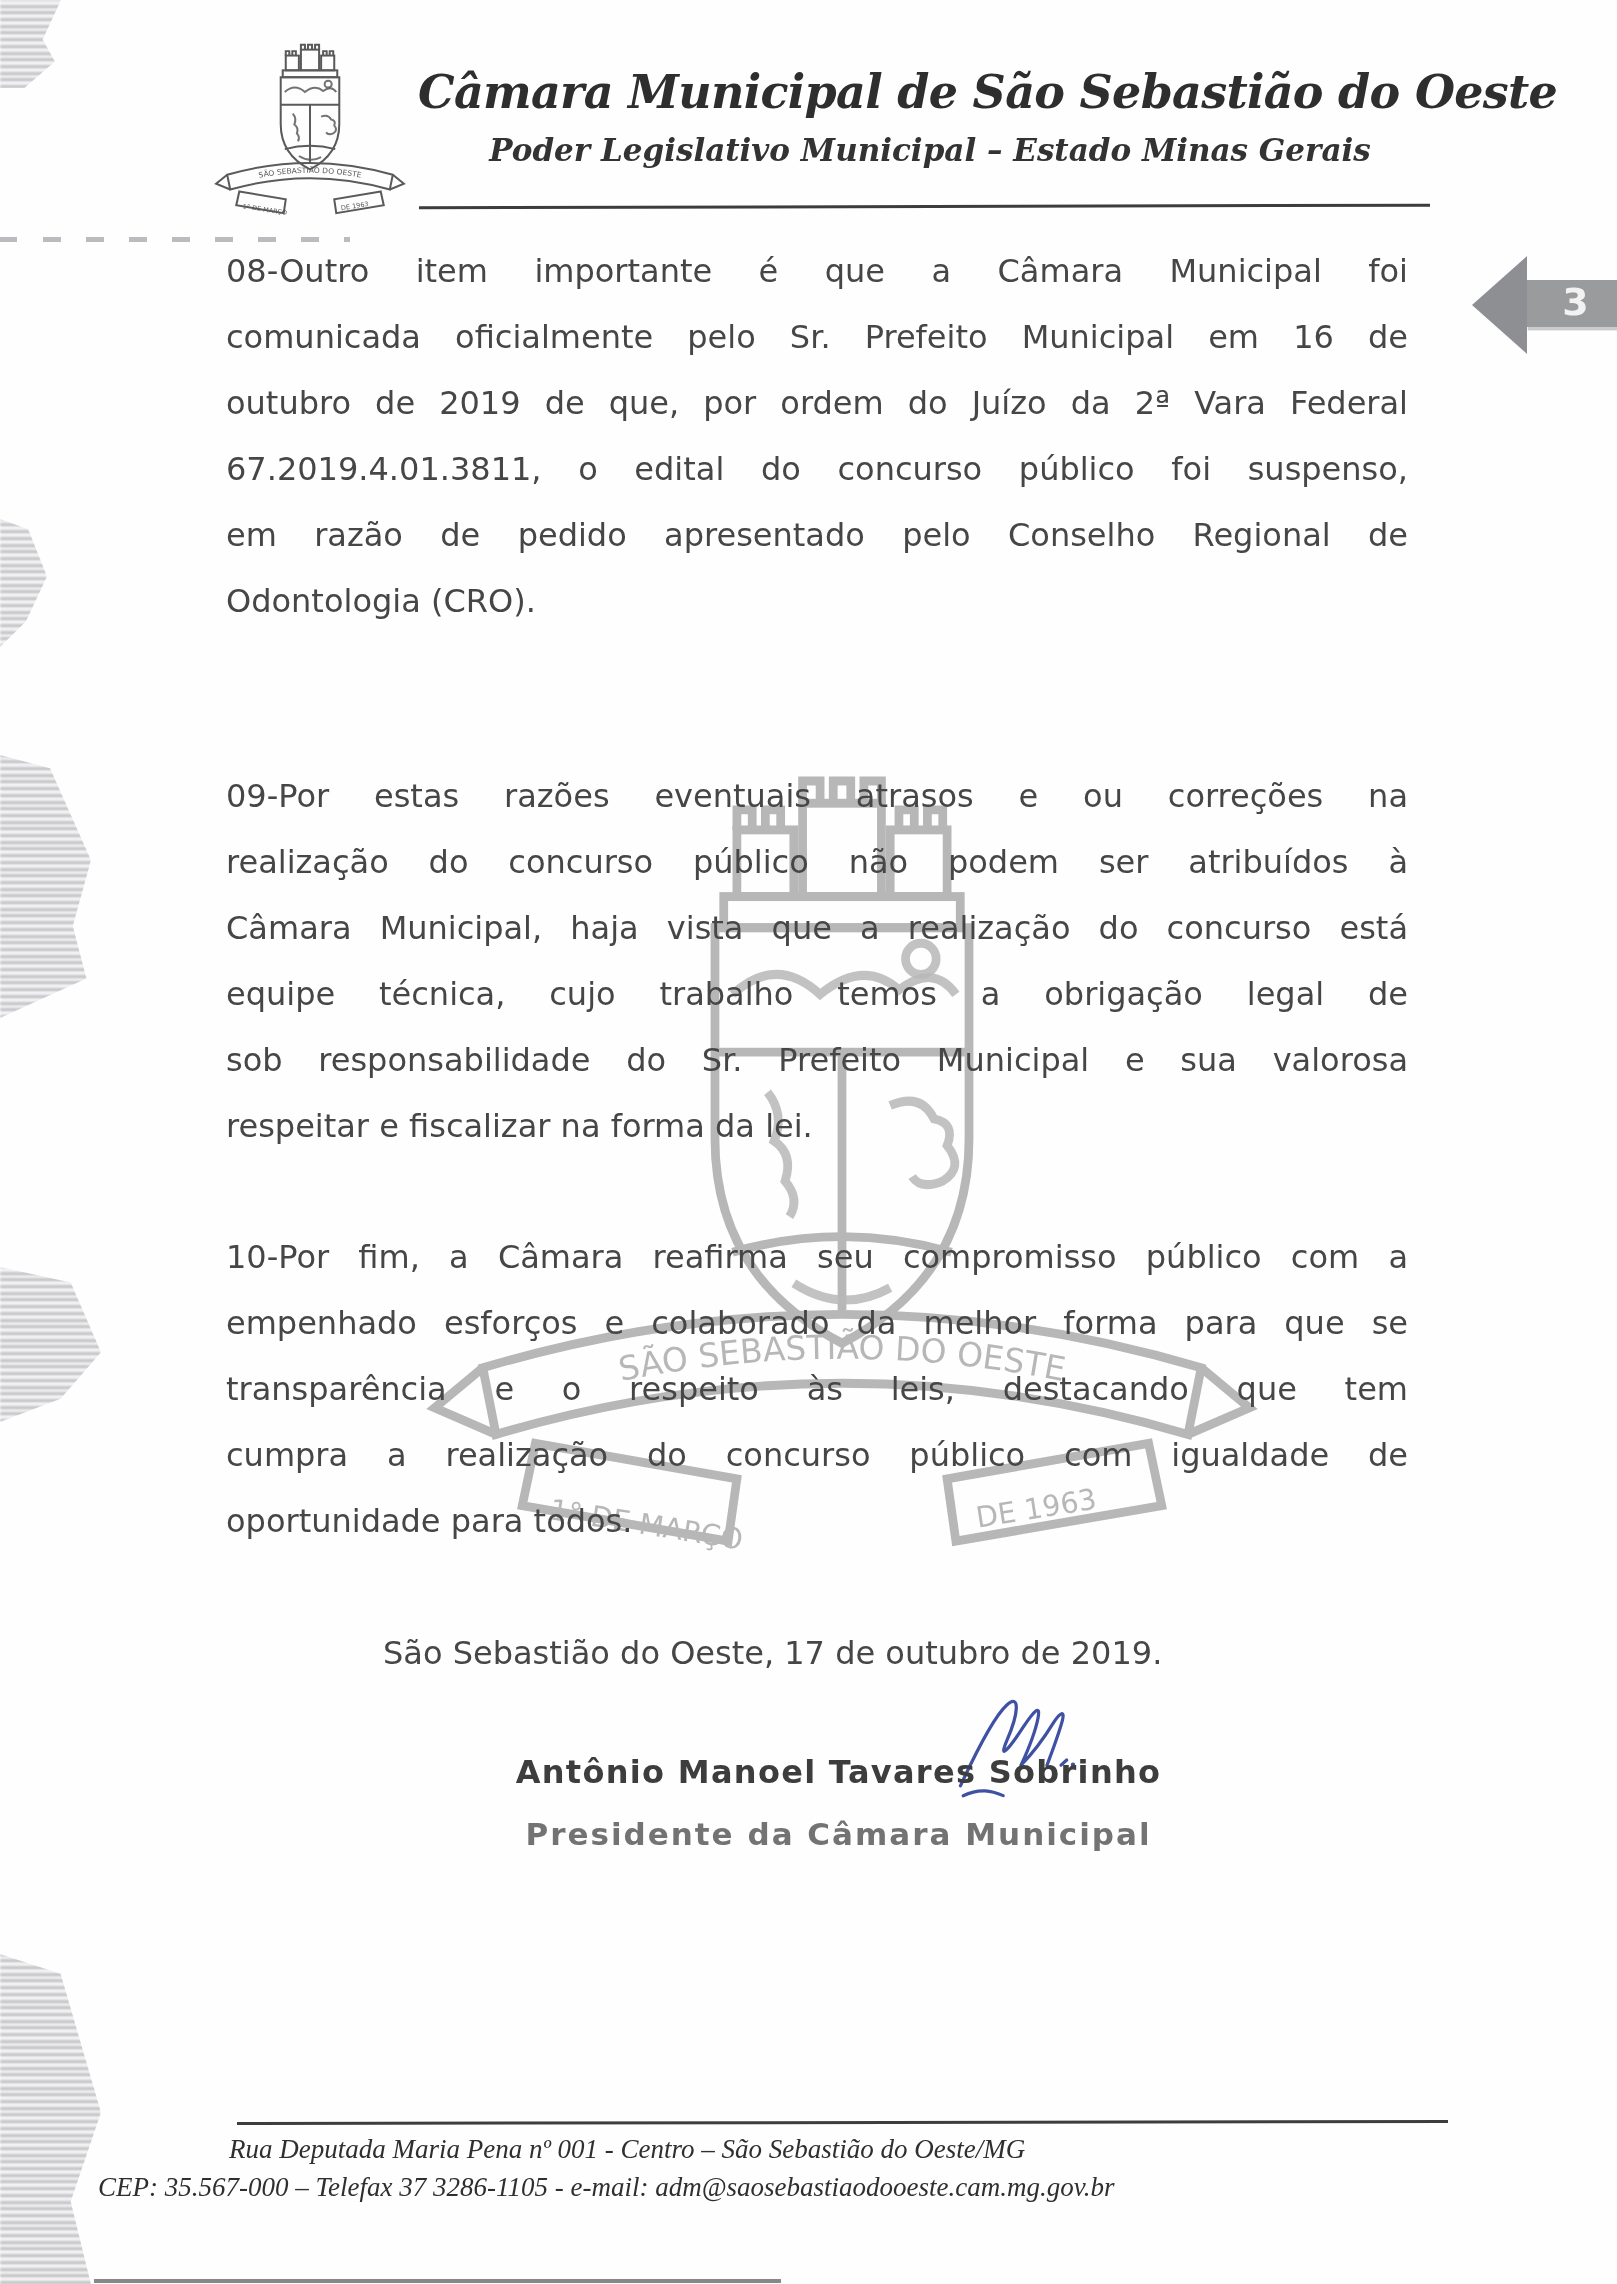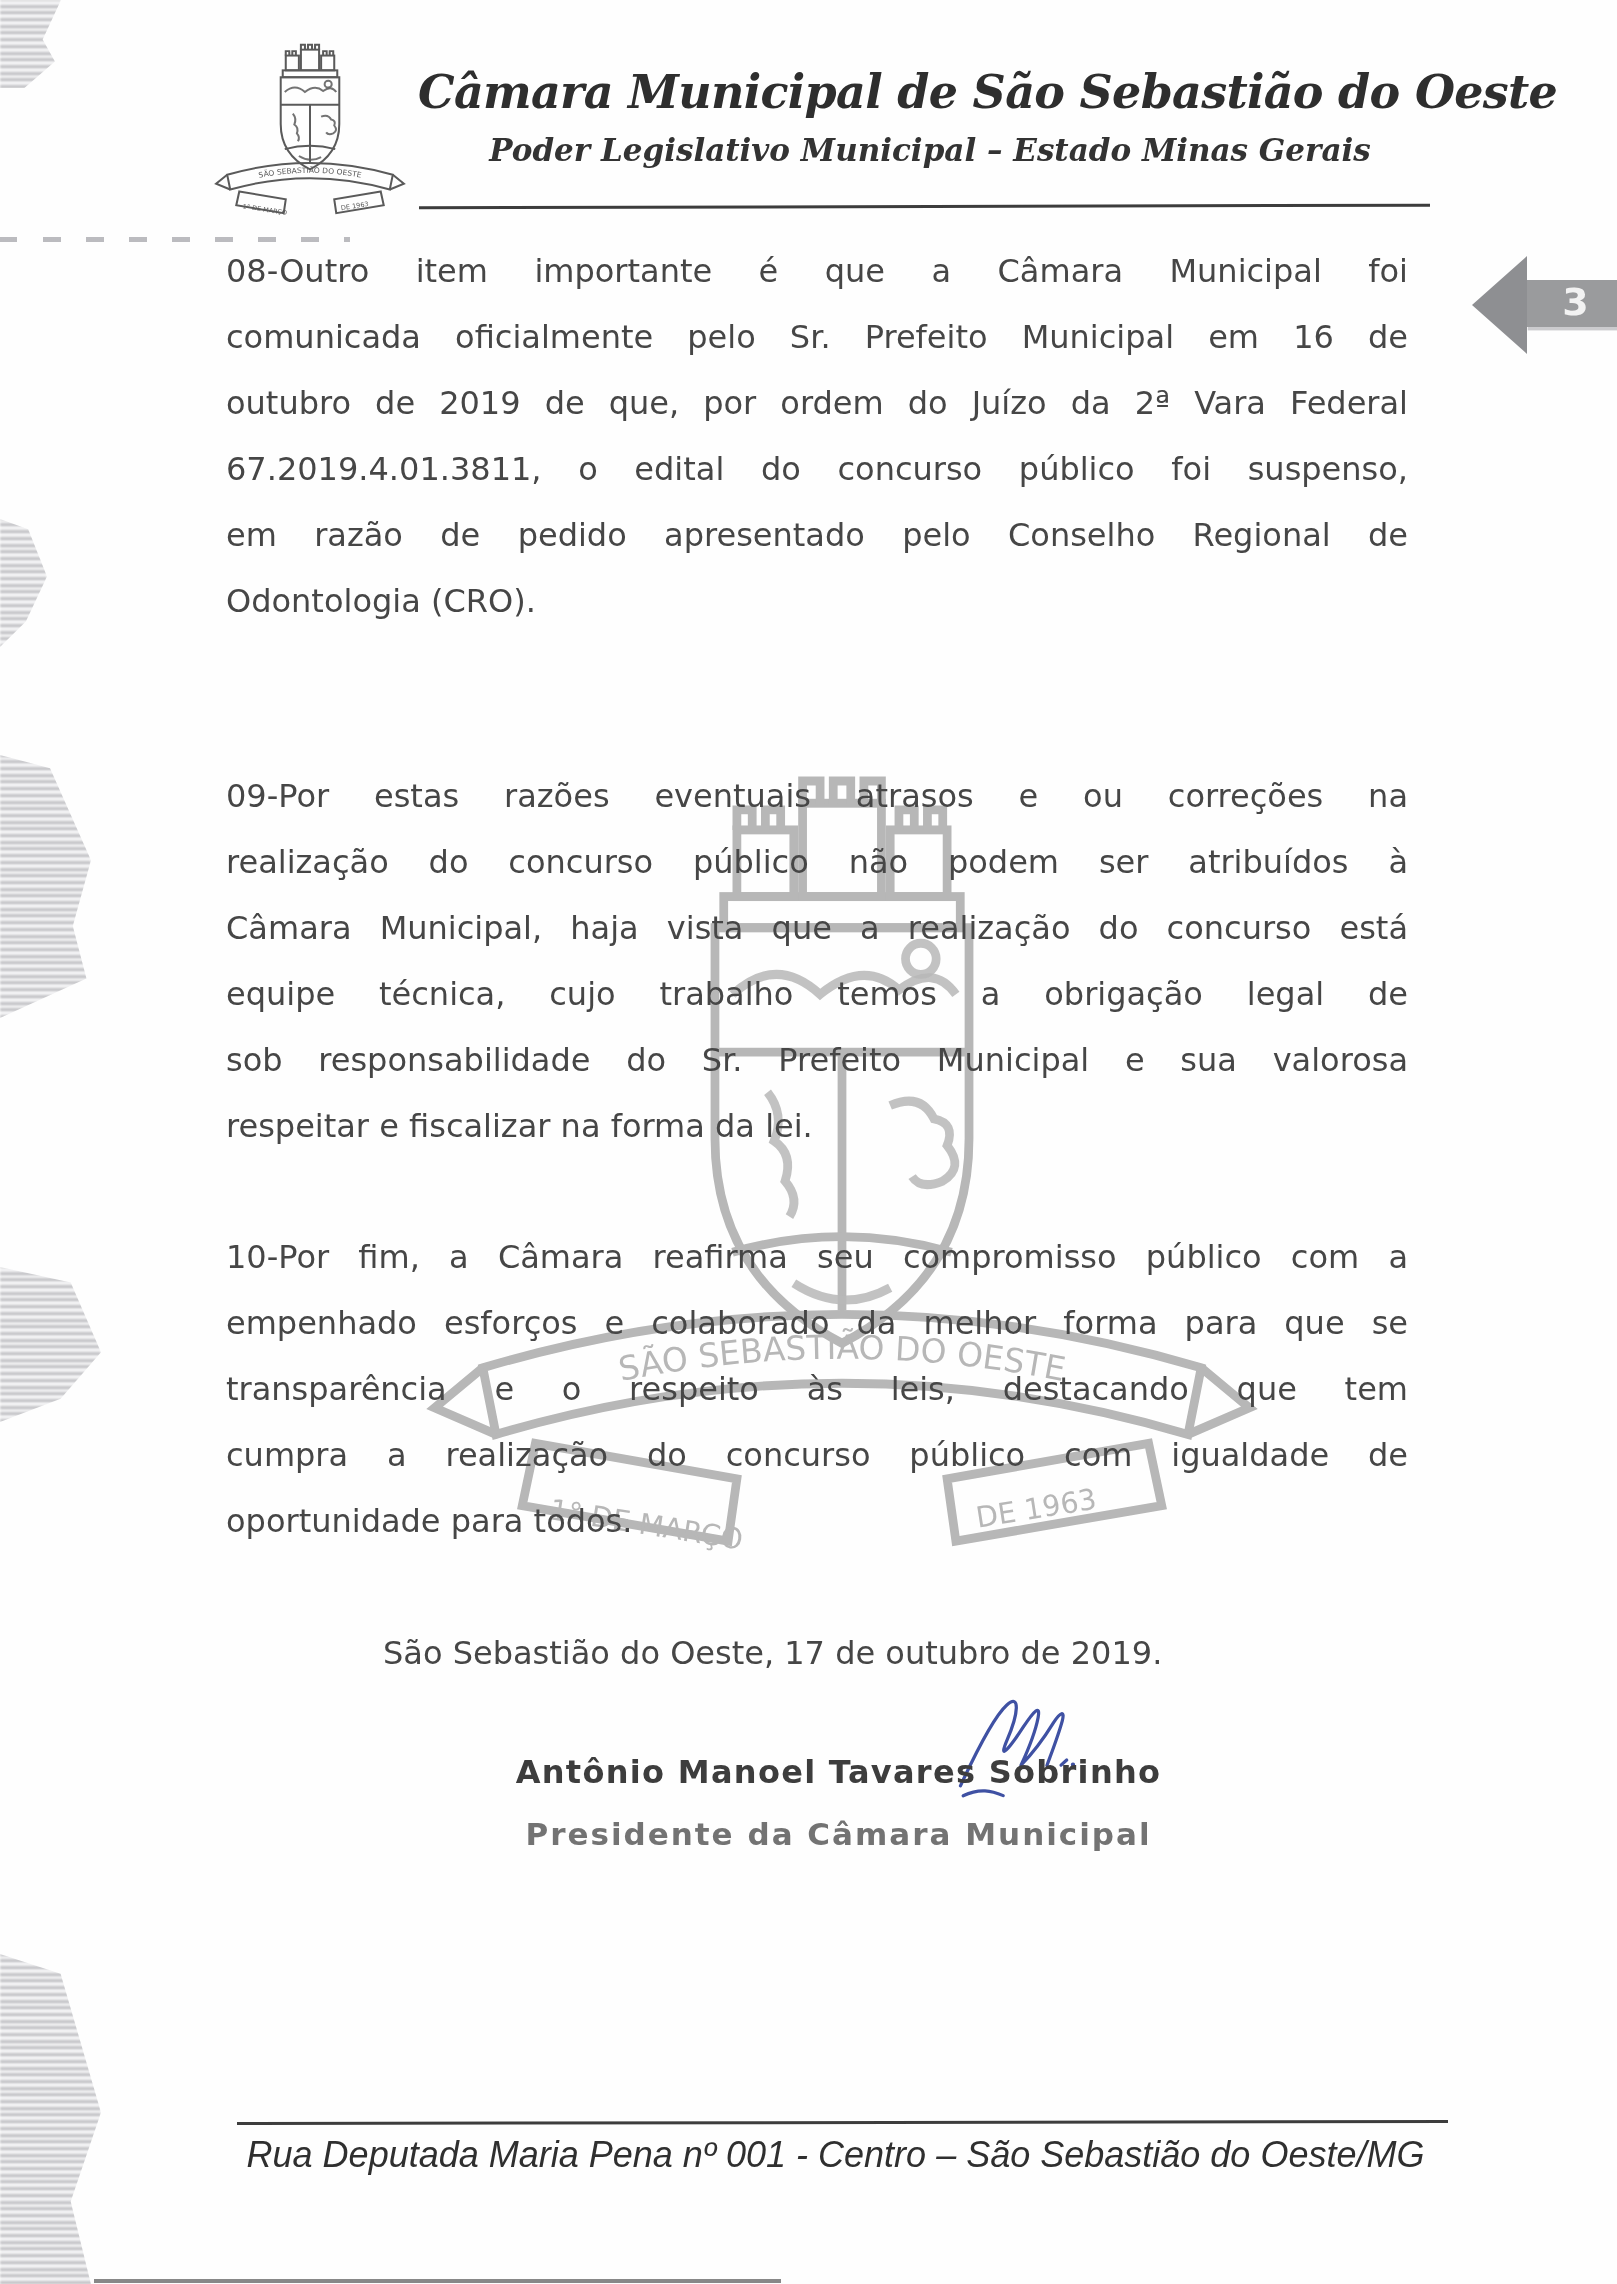--- a/index.html
+++ b/index.html
@@ -63,22 +63,22 @@
   .sig-name{font-size:32px;font-weight:bold;letter-spacing:1.3px;color:#3d3d3d;line-height:40px;}
   .sig-role{margin-top:21.6px;font-size:31px;font-weight:bold;letter-spacing:2px;color:#737373;line-height:40px;}
   .signature-ink{position:absolute;left:942px;top:1664px;width:162px;height:168px;transform:rotate(3deg);}
   
   .footer-rule{
     position:absolute;left:237px;top:2121px;width:1211px;height:3.4px;
     background:#3d3d3d;transform:rotate(-0.1deg);
   }
   .footer-line1,.footer-line2{
     position:absolute;
-    font-family:Liberation Sans, sans-serif;font-style:italic;
-    font-size:36px;color:#2f2f2f;white-space:nowrap;text-align:center;
+    font-family:Liberation Serif, serif;font-style:italic;
+    font-size:27px;color:#2f2f2f;white-space:nowrap;text-align:left;
   }
   .footer-line1{left:229px;top:2134px;width:1213px;}
   .footer-line2{left:98px;top:2172px;width:1348px;}
   
   .smudge{
     position:absolute;left:0;
     background:
       repeating-linear-gradient(0deg, rgba(75,75,85,.40) 0 2px, rgba(120,120,130,.22) 2px 4px, rgba(200,200,205,.10) 4px 6.7px);
     filter:blur(1.3px);
   }
@@ -201,15 +201,16 @@
       <circle cx="244" cy="146" r="4" fill="#3f51a3" stroke="none"></circle>
     </g>
   </svg>
   <div class="sig-block">
     <div class="sig-name">Antônio Manoel Tavares Sobrinho</div>
     <div class="sig-role">Presidente da Câmara Municipal</div>
   </div>
 
   <div class="footer-rule"></div>
   <div class="footer-line1">Rua Deputada Maria Pena nº 001 - Centro – São Sebastião do Oeste/MG</div>
+  <div class="footer-line2">CEP: 35.567-000 – Telefax 37 3286-1105 - e-mail: adm@saosebastiaodooeste.cam.mg.gov.br</div>
 
 </div>
 
 
 </body></html>

